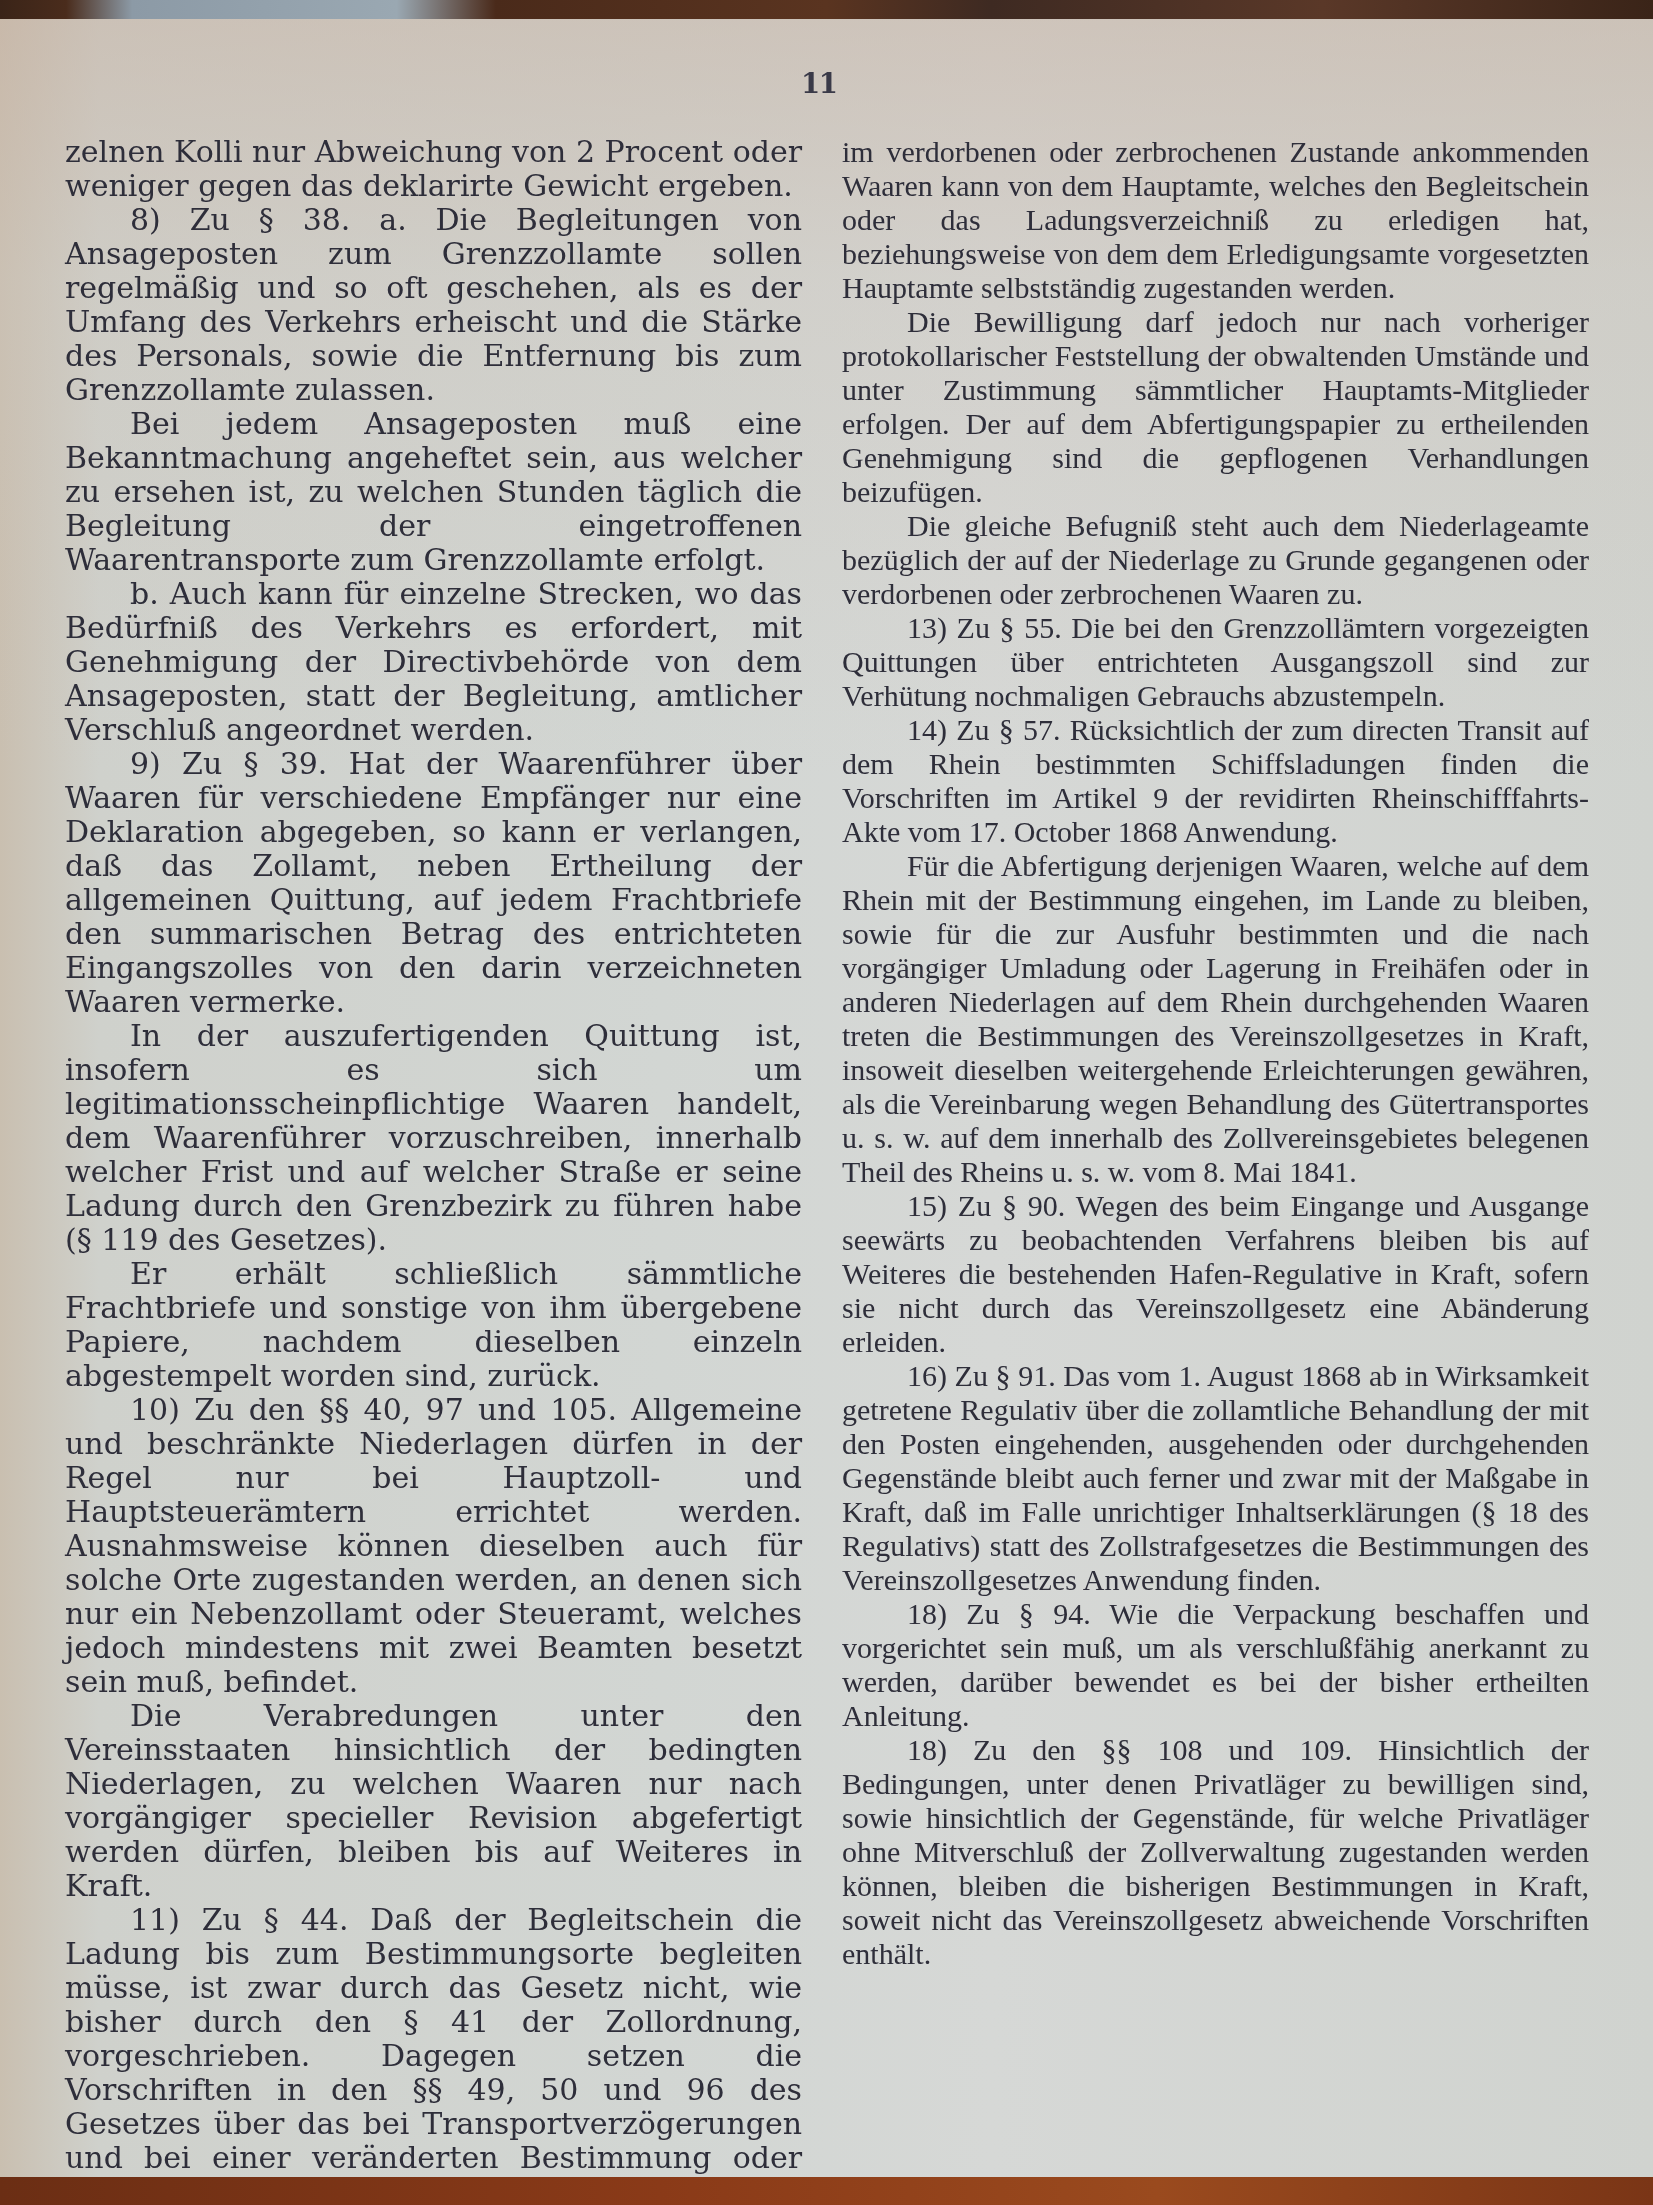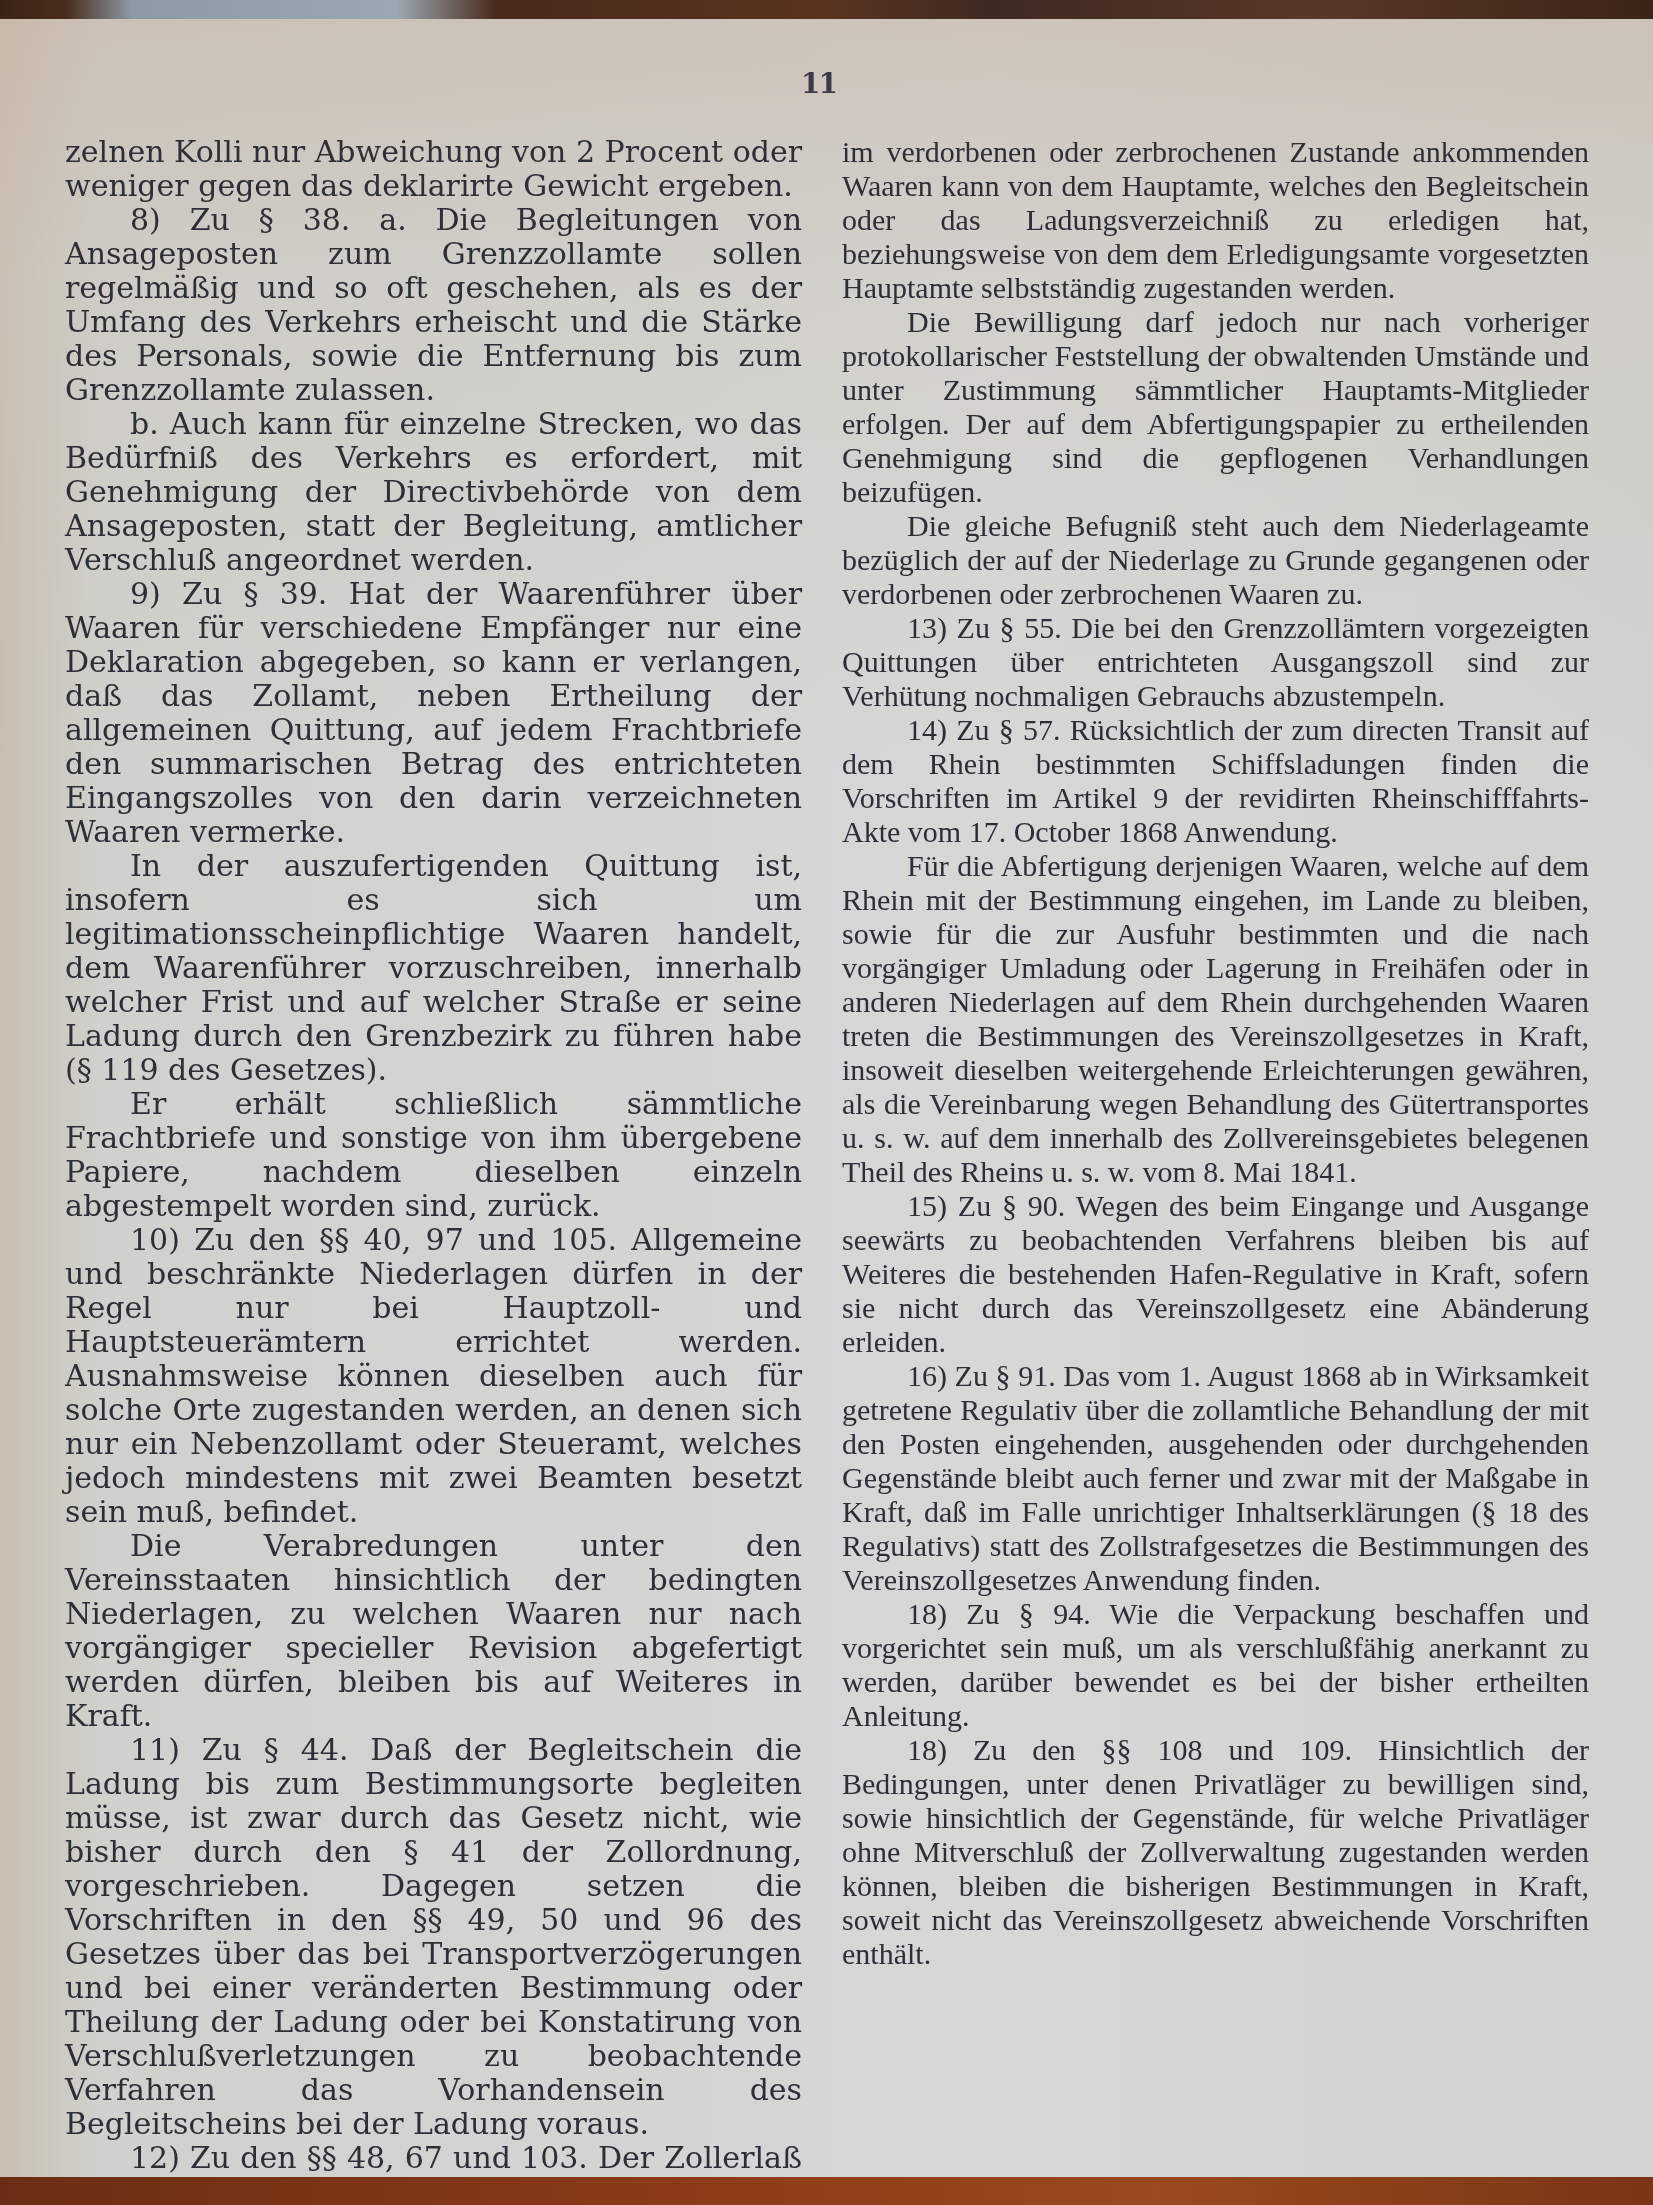--- a/index.html
+++ b/index.html
@@ -39,20 +39,21 @@
 <body>
 
 <div class="top-band"></div>
 
 <div class="page">
   <div class="page-number">11</div>
 
   <div class="column col-left">
     <p>zelnen Kolli nur Abweichung von 2 Procent oder weniger gegen das deklarirte Gewicht ergeben.</p>
     <p class="indent">8) Zu § 38. a. Die Begleitungen von Ansageposten zum Grenzzollamte sollen regelmäßig und so oft geschehen, als es der Umfang des Verkehrs erheischt und die Stärke des Personals, sowie die Entfernung bis zum Grenzzollamte zulassen.</p>
+    <p class="indent">Bei jedem Ansageposten muß eine Bekanntmachung angeheftet sein, aus welcher zu ersehen ist, zu welchen Stunden täglich die Begleitung der eingetroffenen Waarentransporte zum Grenzzollamte erfolgt.</p>
     <p class="indent">b. Auch kann für einzelne Strecken, wo das Bedürfniß des Verkehrs es erfordert, mit Genehmigung der Directivbehörde von dem Ansageposten, statt der Begleitung, amtlicher Verschluß angeordnet werden.</p>
     <p class="indent">9) Zu § 39. Hat der Waarenführer über Waaren für verschiedene Empfänger nur eine Deklaration abgegeben, so kann er verlangen, daß das Zollamt, neben Ertheilung der allgemeinen Quittung, auf jedem Frachtbriefe den summarischen Betrag des entrichteten Eingangszolles von den darin verzeichneten Waaren vermerke.</p>
     <p class="indent">In der auszufertigenden Quittung ist, insofern es sich um legitimationsscheinpflichtige Waaren handelt, dem Waarenführer vorzuschreiben, innerhalb welcher Frist und auf welcher Straße er seine Ladung durch den Grenzbezirk zu führen habe (§ 119 des Gesetzes).</p>
     <p class="indent">Er erhält schließlich sämmtliche Frachtbriefe und sonstige von ihm übergebene Papiere, nachdem dieselben einzeln abgestempelt worden sind, zurück.</p>
     <p class="indent">10) Zu den §§ 40, 97 und 105. Allgemeine und beschränkte Niederlagen dürfen in der Regel nur bei Hauptzoll- und Hauptsteuerämtern errichtet werden. Ausnahmsweise können dieselben auch für solche Orte zugestanden werden, an denen sich nur ein Nebenzollamt oder Steueramt, welches jedoch mindestens mit zwei Beamten besetzt sein muß, befindet.</p>
     <p class="indent">Die Verabredungen unter den Vereinsstaaten hinsichtlich der bedingten Niederlagen, zu welchen Waaren nur nach vorgängiger specieller Revision abgefertigt werden dürfen, bleiben bis auf Weiteres in Kraft.</p>
     <p class="indent">11) Zu § 44. Daß der Begleitschein die Ladung bis zum Bestimmungsorte begleiten müsse, ist zwar durch das Gesetz nicht, wie bisher durch den § 41 der Zollordnung, vorgeschrieben. Dagegen setzen die Vorschriften in den §§ 49, 50 und 96 des Gesetzes über das bei Transportverzögerungen und bei einer veränderten Bestimmung oder Theilung der Ladung oder bei Konstatirung von Verschlußverletzungen zu beobachtende Verfahren das Vorhandensein des Begleitscheins bei der Ladung voraus.</p>
     <p class="indent">12) Zu den §§ 48, 67 und 103. Der Zollerlaß für die auf dem Transporte zu Grunde gegangenen oder</p>
   </div>
 

